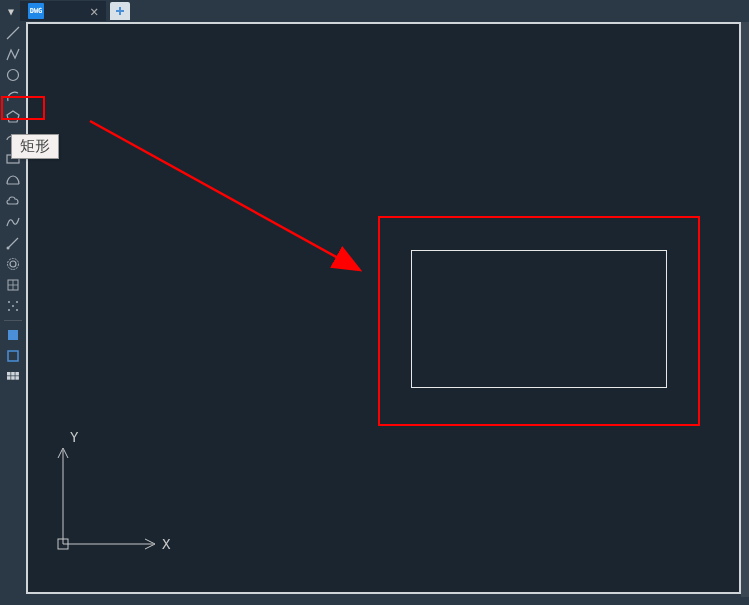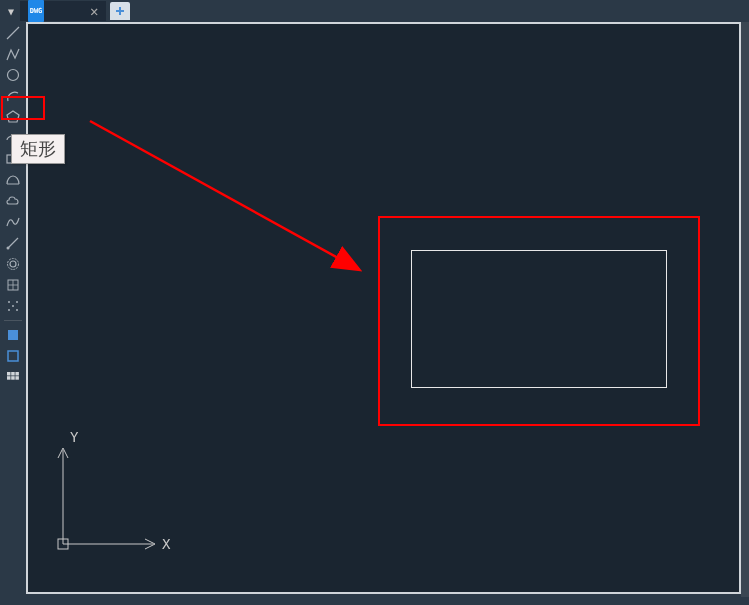--- a/index.html
+++ b/index.html
@@ -31,21 +31,21 @@
       display: flex;
       align-items: center;
       padding: 2px 8px;
       background: #1e2a38;
       margin-left: 2px;
       height: 20px;
       gap: 6px;
     }
     .tab-icon {
       width: 16px;
-      height: 22px;
+      height: 16px;
       background: #2088e8;
       display: flex;
       align-items: center;
       justify-content: center;
       font-size: 7px;
       color: white;
       font-weight: bold;
       border-radius: 1px;
     }
     .tab-title {
@@ -110,21 +110,21 @@
       pointer-events: none;
       z-index: 10;
     }
     .tooltip {
       position: absolute;
       left: 11px;
       top: 134px;
       background: #f5f0f0;
       border: 1px solid #999;
       padding: 2px 8px;
-      font-size: 18px;
+      font-size: 15px;
       color: #444;
       z-index: 11;
       box-shadow: 1px 1px 2px rgba(0,0,0,0.2);
       font-family: Liberation Serif, serif;
     }
     .canvas-wrap {
       flex: 1;
       background: #2b3947;
       padding: 0 8px 8px 0;
     }

